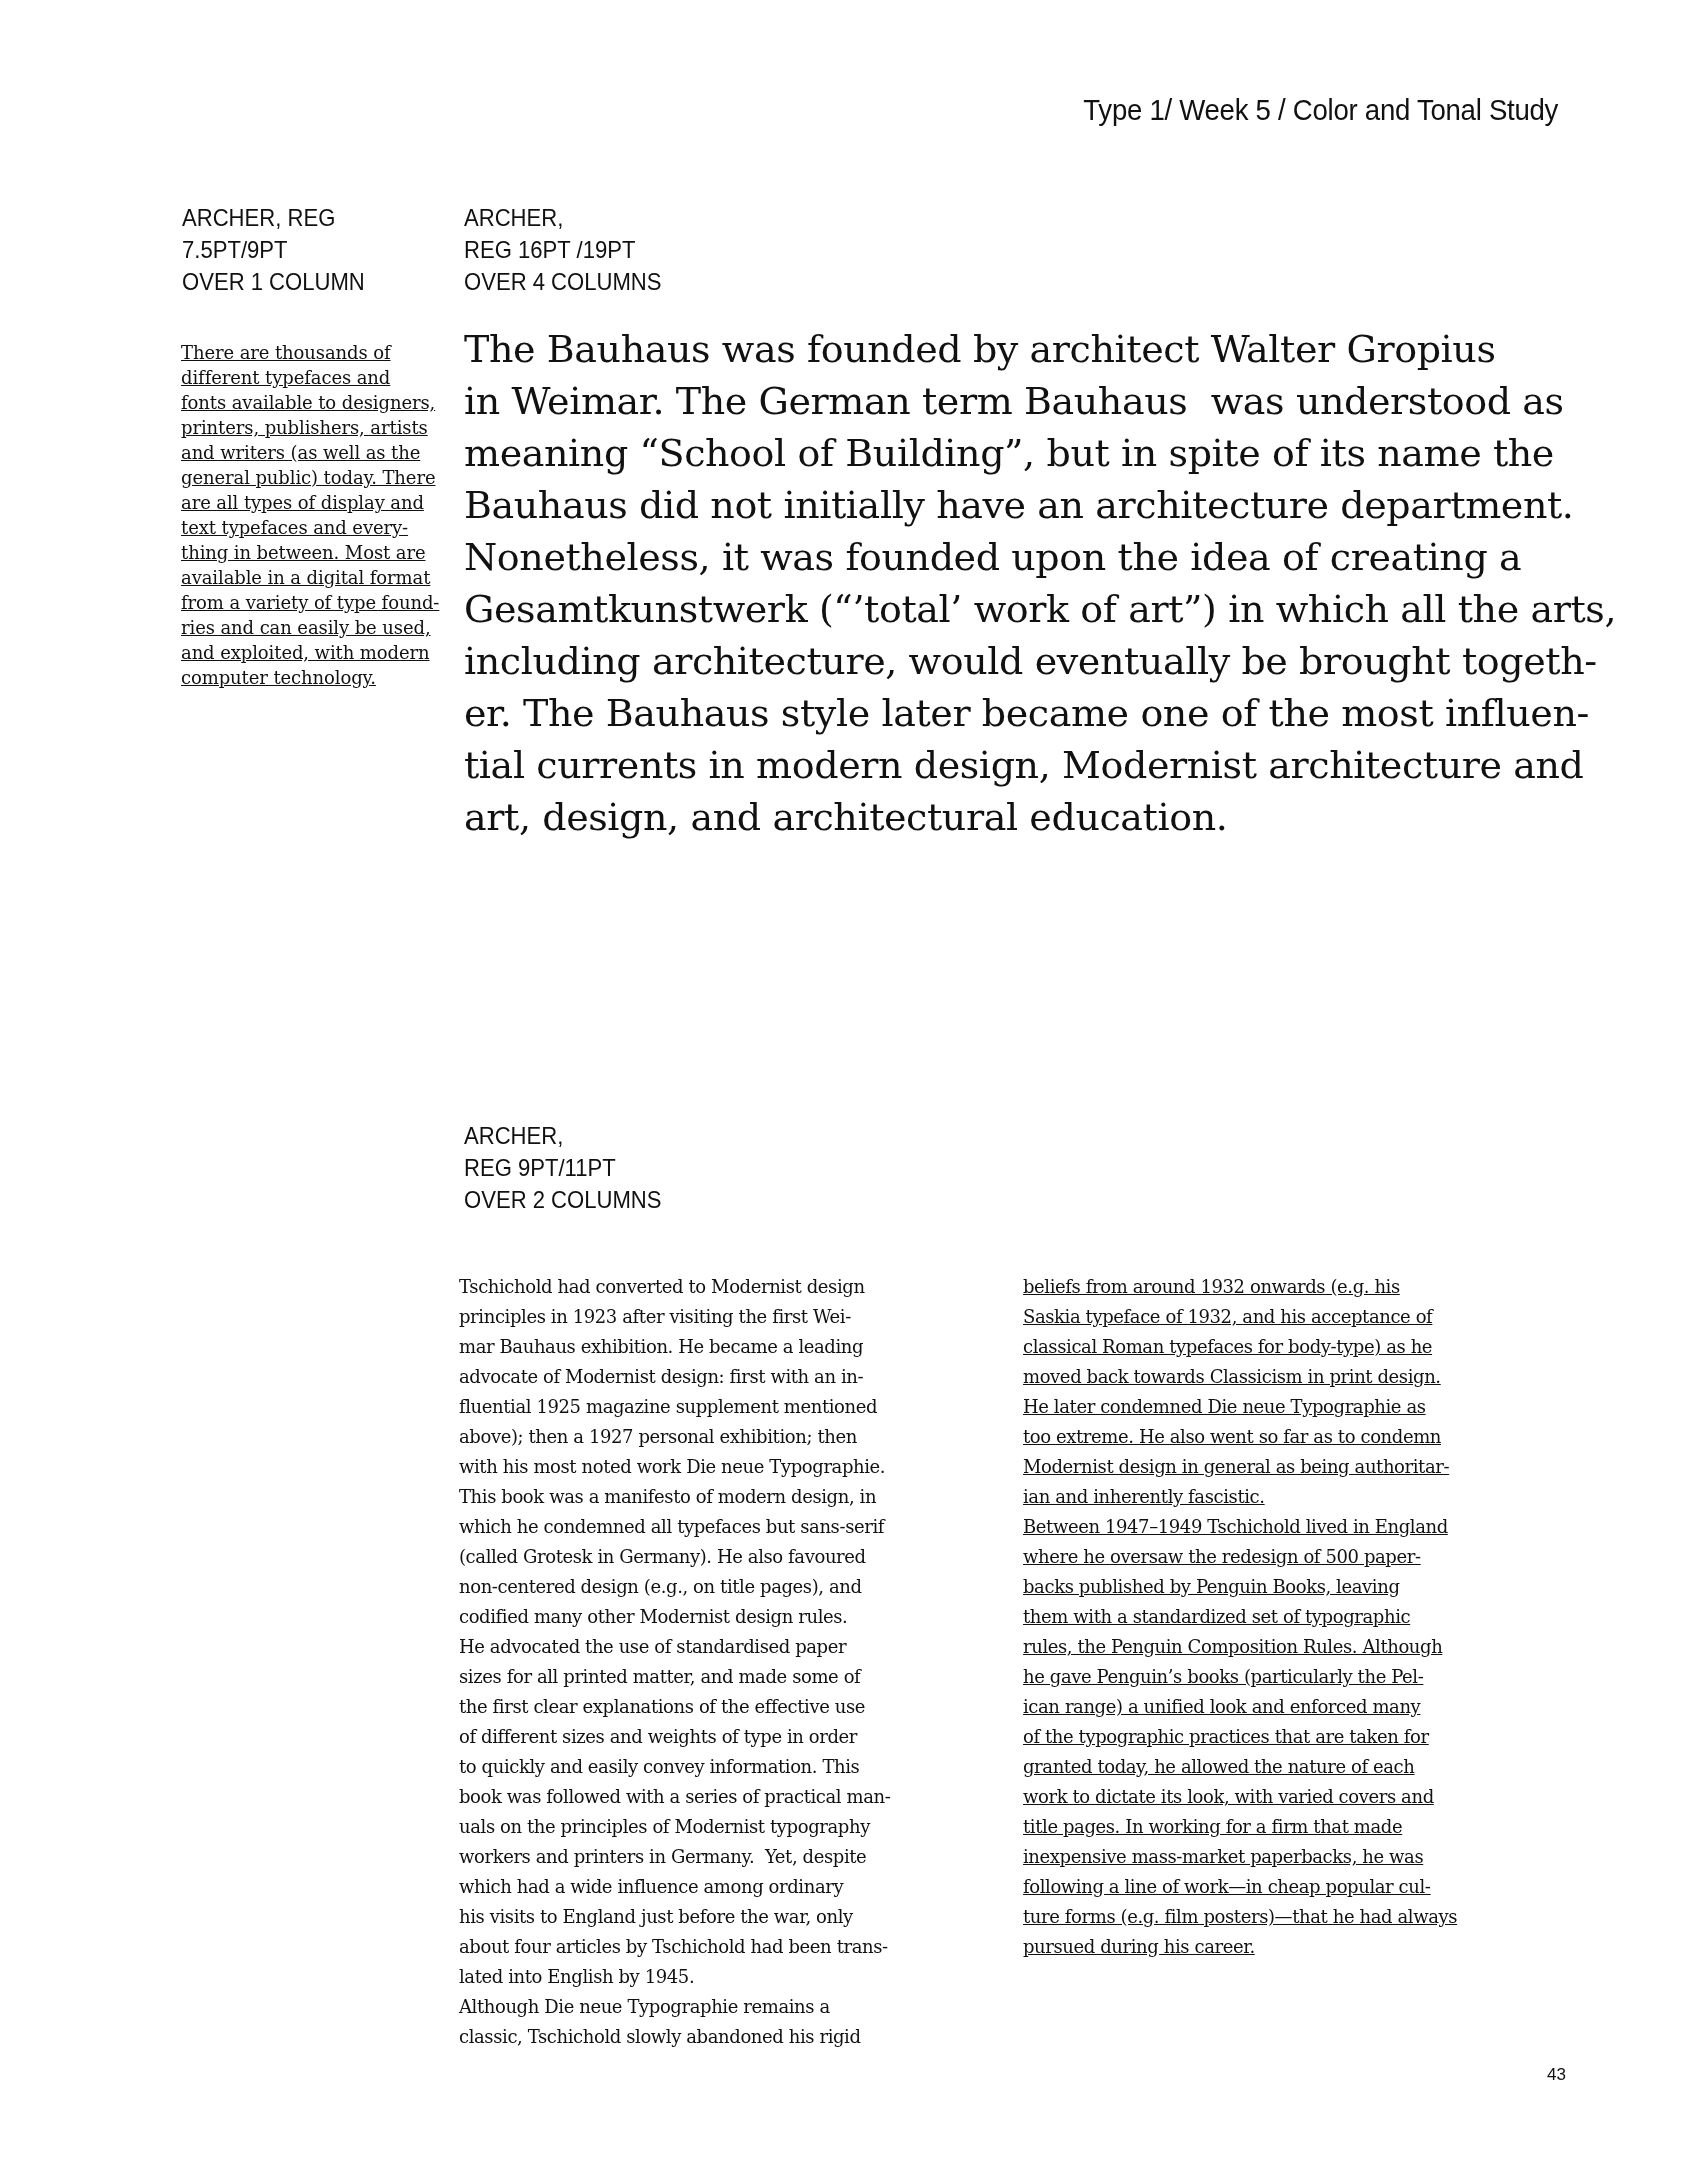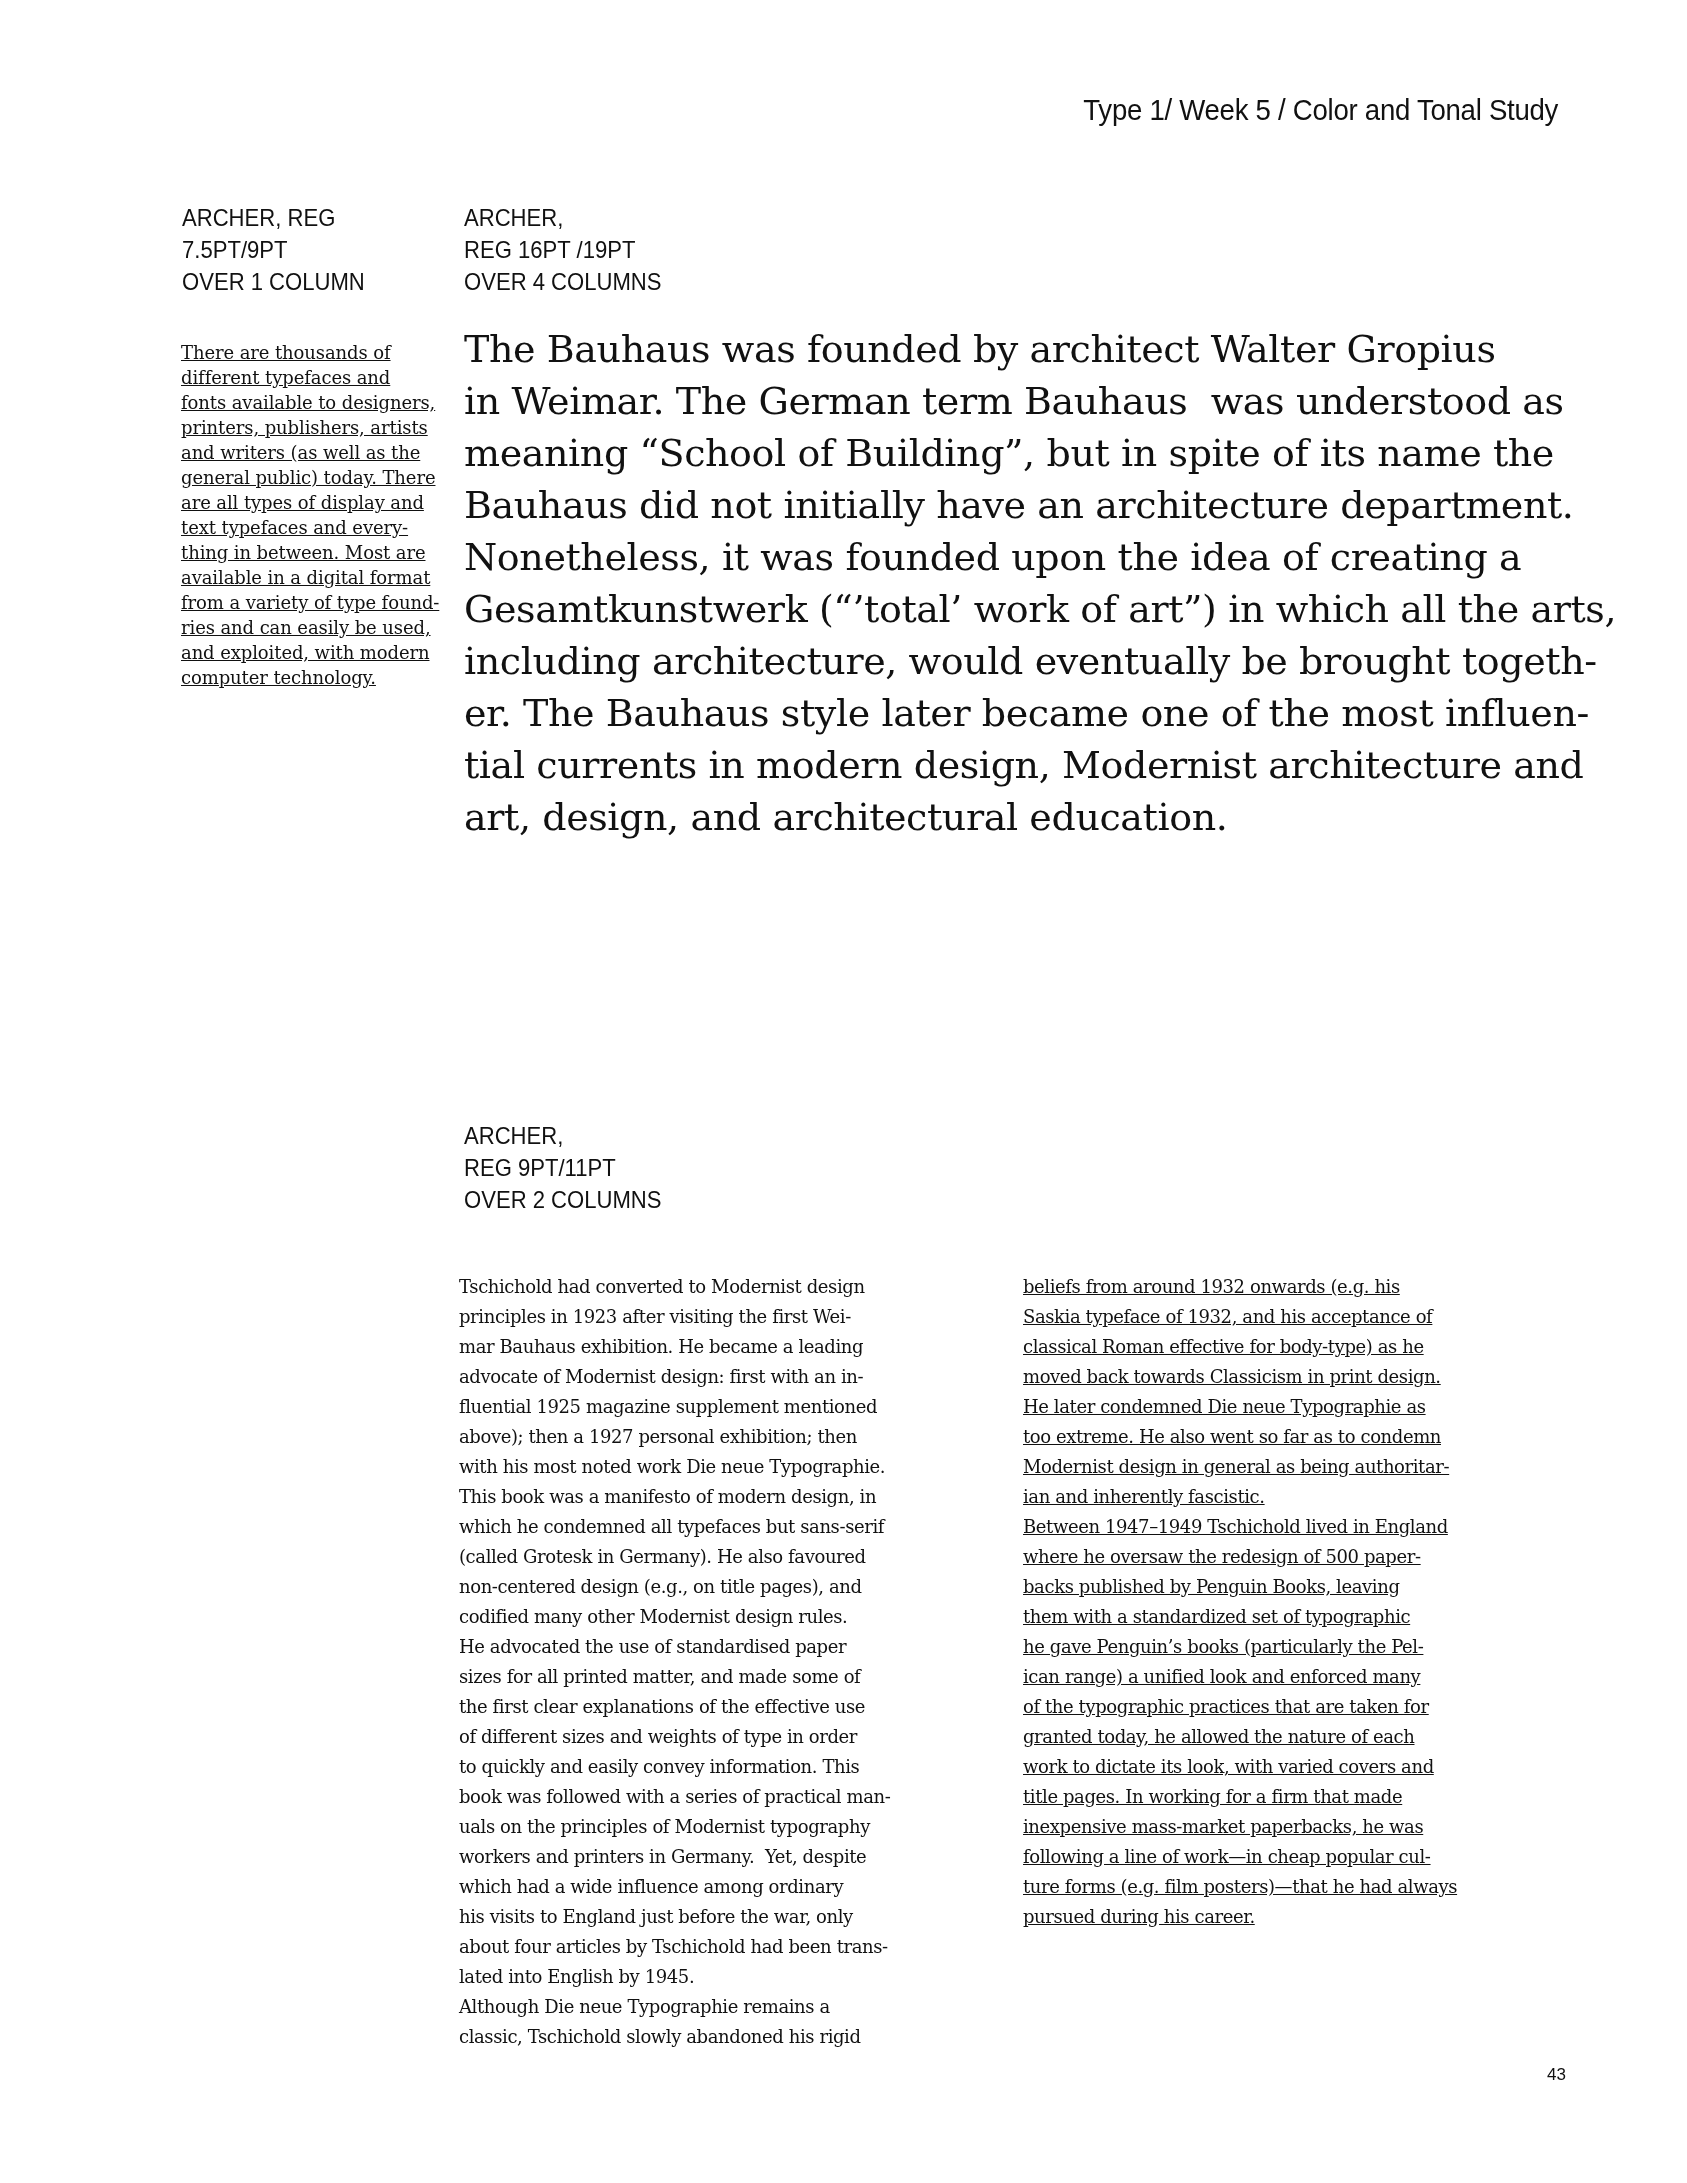--- a/index.html
+++ b/index.html
@@ -132,30 +132,31 @@
   <span class="line">his visits to England just before the war, only</span>
   <span class="line">about four articles by Tschichold had been trans-</span>
   <span class="line">lated into English by 1945.</span>
   <span class="line">Although Die neue Typographie remains a</span>
   <span class="line">classic, Tschichold slowly abandoned his rigid</span>
 </div>
 
 <div id="col-right" class="abs serif col">
   <span class="line">beliefs from around 1932 onwards (e.g. his</span>
   <span class="line">Saskia typeface of 1932, and his acceptance of</span>
-  <span class="line">classical Roman effective for body-type) as he</span>
+  <span class="line">classical Roman typefaces for body-type) as he</span>
   <span class="line">moved back towards Classicism in print design.</span>
   <span class="line">He later condemned Die neue Typographie as</span>
   <span class="line">too extreme. He also went so far as to condemn</span>
   <span class="line">Modernist design in general as being authoritar-</span>
   <span class="line">ian and inherently fascistic.</span>
   <span class="line">Between 1947–1949 Tschichold lived in England</span>
   <span class="line">where he oversaw the redesign of 500 paper-</span>
   <span class="line">backs published by Penguin Books, leaving</span>
   <span class="line">them with a standardized set of typographic</span>
+  <span class="line">rules, the Penguin Composition Rules. Although</span>
   <span class="line">he gave Penguin’s books (particularly the Pel-</span>
   <span class="line">ican range) a unified look and enforced many</span>
   <span class="line">of the typographic practices that are taken for</span>
   <span class="line">granted today, he allowed the nature of each</span>
   <span class="line">work to dictate its look, with varied covers and</span>
   <span class="line">title pages. In working for a firm that made</span>
   <span class="line">inexpensive mass-market paperbacks, he was</span>
   <span class="line">following a line of work—in cheap popular cul-</span>
   <span class="line">ture forms (e.g. film posters)—that he had always</span>
   <span class="line">pursued during his career.</span>

